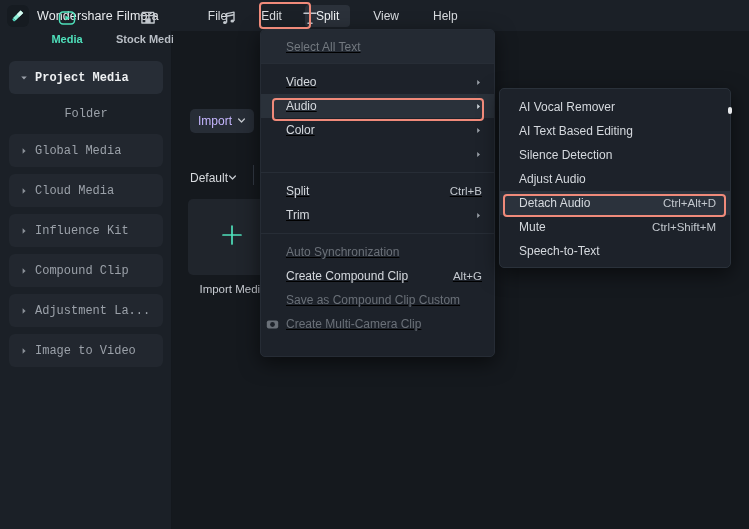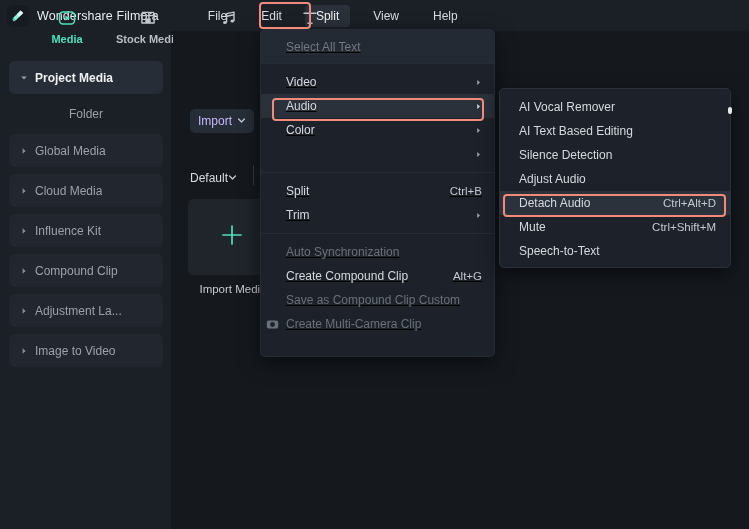--- a/index.html
+++ b/index.html
@@ -119,21 +119,21 @@
     height: 26px;
     margin-bottom: 7px;
   }
   .tree-row.plain { background: #22272f; }
   .caret {
     width: 14px; flex: none;
     display: flex; align-items: center; justify-content: center;
     margin-right: 4px;
   }
   .caret svg { display:block; }
-  .tree-label { white-space: nowrap; overflow: hidden; text-overflow: ellipsis; }
+  .tree-label { white-space: nowrap; overflow: hidden; text-overflow: ellipsis; font-family: Liberation Mono, monospace; }
 
   
   #content {
     position: absolute; left: 173px; top: 31px;
     right: 0; bottom: 0;
     background: #15191e;
   }
   #import-btn {
     position: absolute; left: 17px; top: 78px;
     height: 24px; min-width: 62px;

